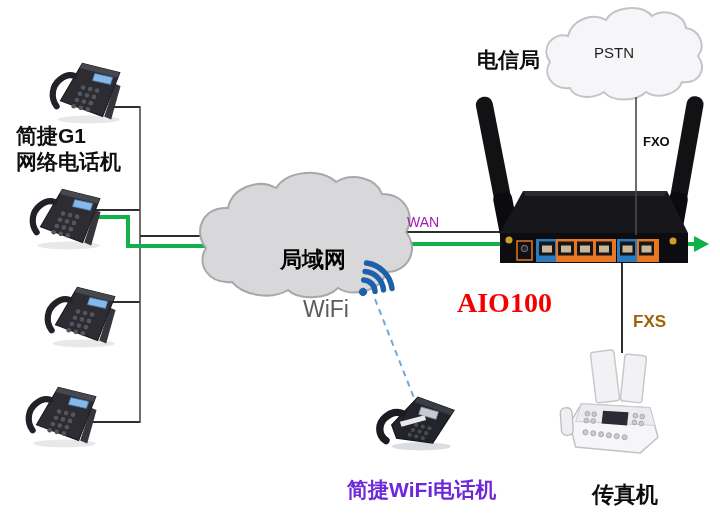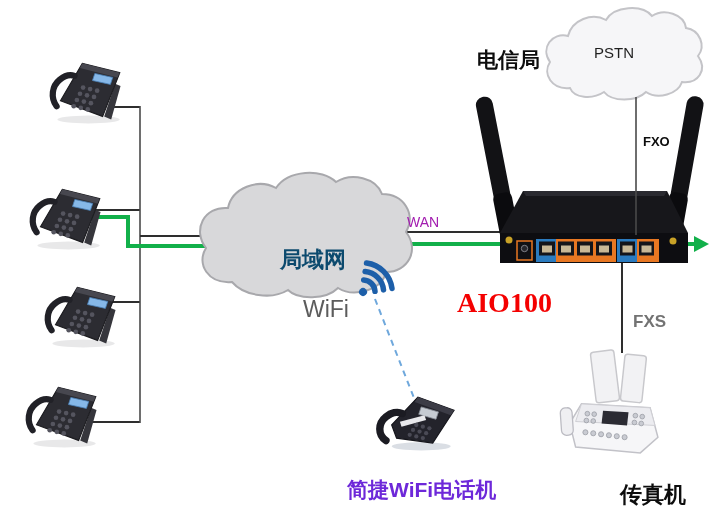--- a/index.html
+++ b/index.html
@@ -8,30 +8,30 @@
     --orange:#E87722; --port-blue:#2B7BBF;
   }
   html,body{margin:0;padding:0;background:#fff;}
   #stage{
     position:relative; width:720px; height:525px; background:#fff; overflow:hidden;
     font-family:"Liberation Sans","DejaVu Sans",sans-serif; color:#111;
   }
   #canvas{position:absolute;left:0;top:0;z-index:1;}
   .lbl{position:absolute;z-index:2;white-space:nowrap;}
   #phone-group-label{left:16px;top:123px;font-size:21px;font-weight:700;line-height:1.22;color:#101010;}
-  #lan-label{left:280px;top:245px;font-size:22px;font-weight:700;color:#0c4a6e;}
+  #lan-label{left:280px;top:245px;font-size:22px;font-weight:700;color:#000000;}
   #wifi-label{left:303px;top:296px;font-size:23px;color:#5c5c5c;}
   #wan-label{left:407px;top:214px;font-size:14px;color:#a21caf;}
   #telecom-label{left:477px;top:46px;font-size:21px;font-weight:700;color:#0d0d0d;}
   #pstn-label{left:594px;top:44px;font-size:15px;color:#1f1f1f;}
   #fxo-label{left:643px;top:134px;font-size:13px;font-weight:700;color:#0d0d0d;}
-  #fxs-label{left:633px;top:312px;font-size:17px;font-weight:700;color:#737373;text-align:right;}
+  #fxs-label{left:633px;top:312px;font-size:17px;font-weight:700;color:#a16207;text-align:right;}
   #aio-label{left:457px;top:287px;font-size:28px;font-weight:700;color:var(--red);font-family:Liberation Serif, serif;}
   #wifi-phone-label{left:347px;top:476px;font-size:21px;font-weight:700;color:#6d28d9;}
-  #fax-label{left:620px;top:480px;font-size:22px;font-weight:700;color:#0d0d0d;}
+  #fax-label{left:592px;top:480px;font-size:22px;font-weight:700;color:#0d0d0d;}
 
   
   .line-black{stroke:var(--line);stroke-width:2;fill:none;}
   .line-thin{stroke:#4a4a4a;stroke-width:1.6;fill:none;}
   .line-green{stroke:var(--green);stroke-width:4;fill:none;}
   .green-fill{fill:var(--green);}
   .dashed-blue{stroke:var(--dash);stroke-width:2;stroke-dasharray:6 5;fill:none;}
   .cloud-lan{fill:var(--cloud-fill);stroke:var(--cloud-stroke);stroke-width:2;}
   .cloud-pstn{fill:var(--pstn-fill);stroke:var(--pstn-stroke);stroke-width:2;}
   .wifi-stroke{stroke:var(--wifi);stroke-width:5.5;fill:none;stroke-linecap:round;}
@@ -223,20 +223,24 @@
 
     <g transform="translate(556,349) scale(0.98)">
       <use href="#faxmachine"></use>
     </g>
 
     <g transform="translate(372,384) scale(0.82)">
       <use href="#wifiphone"></use>
     </g>
   </svg>
 
+  <div class="lbl" id="phone-group-label">
+    <div>简捷G1</div>
+    <div>网络电话机</div>
+  </div>
 
   <div class="lbl" id="lan-label">局域网</div>
   <div class="lbl" id="wifi-label">WiFi</div>
   <div class="lbl" id="wan-label">WAN</div>
   <div class="lbl" id="telecom-label">电信局</div>
   <div class="lbl" id="pstn-label">PSTN</div>
   <div class="lbl" id="fxo-label">FXO</div>
   <div class="lbl" id="fxs-label">FXS</div>
   <div class="lbl" id="aio-label">AIO100</div>
   <div class="lbl" id="wifi-phone-label">简捷WiFi电话机</div>

